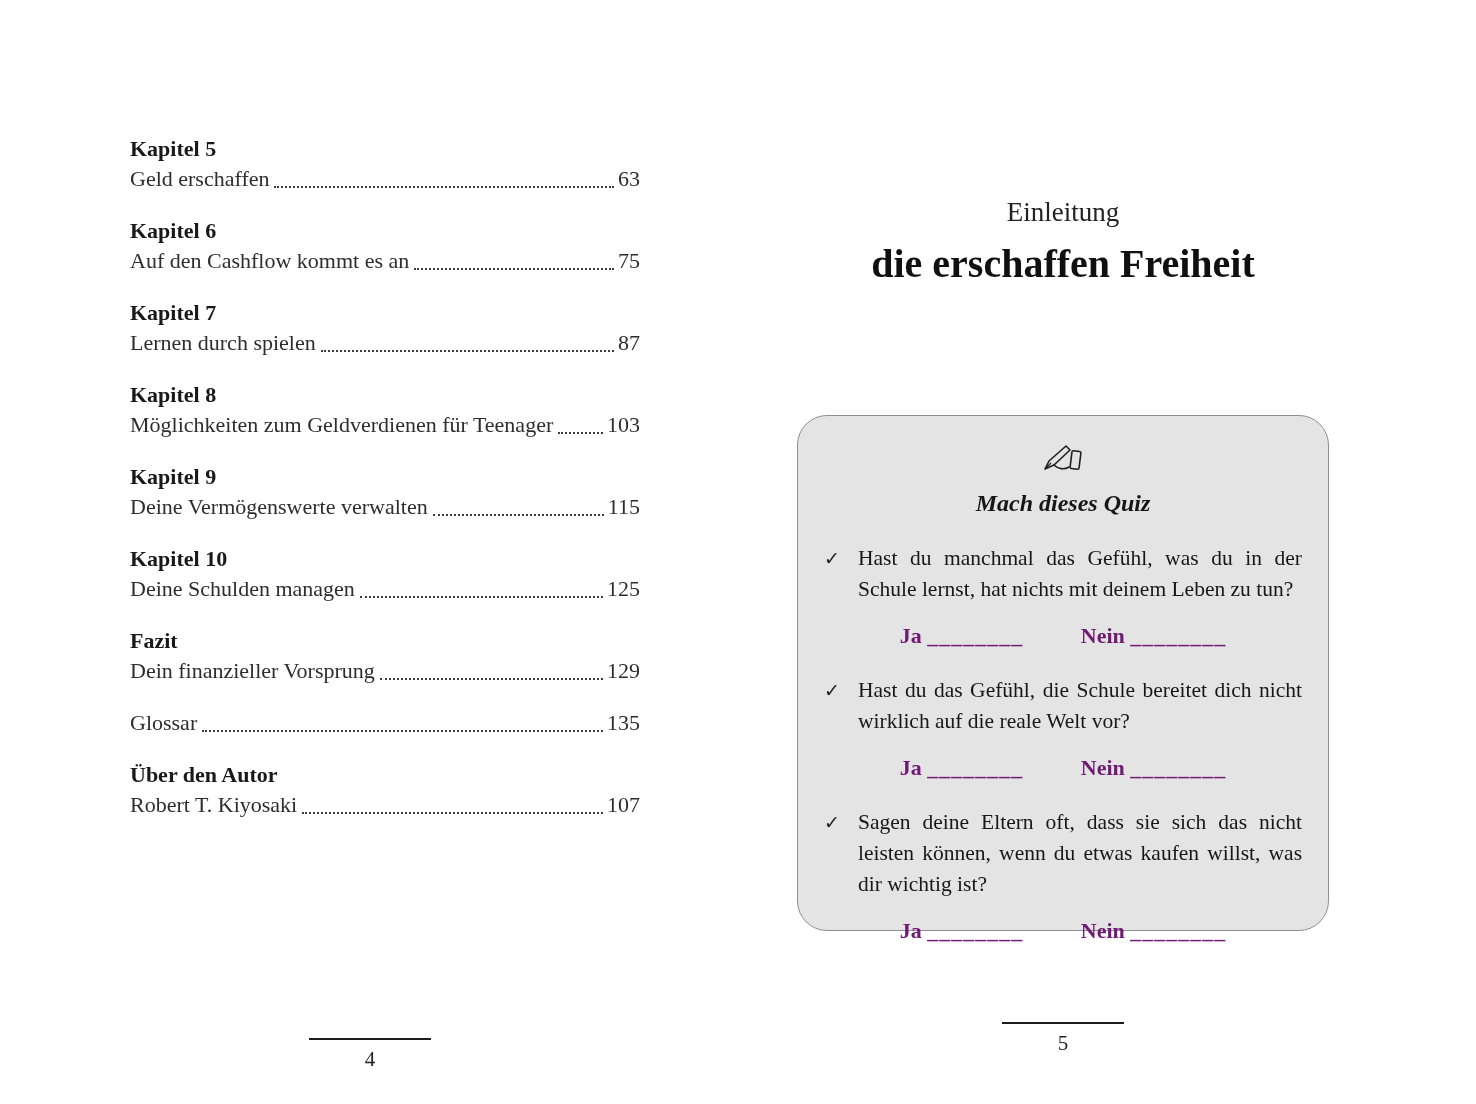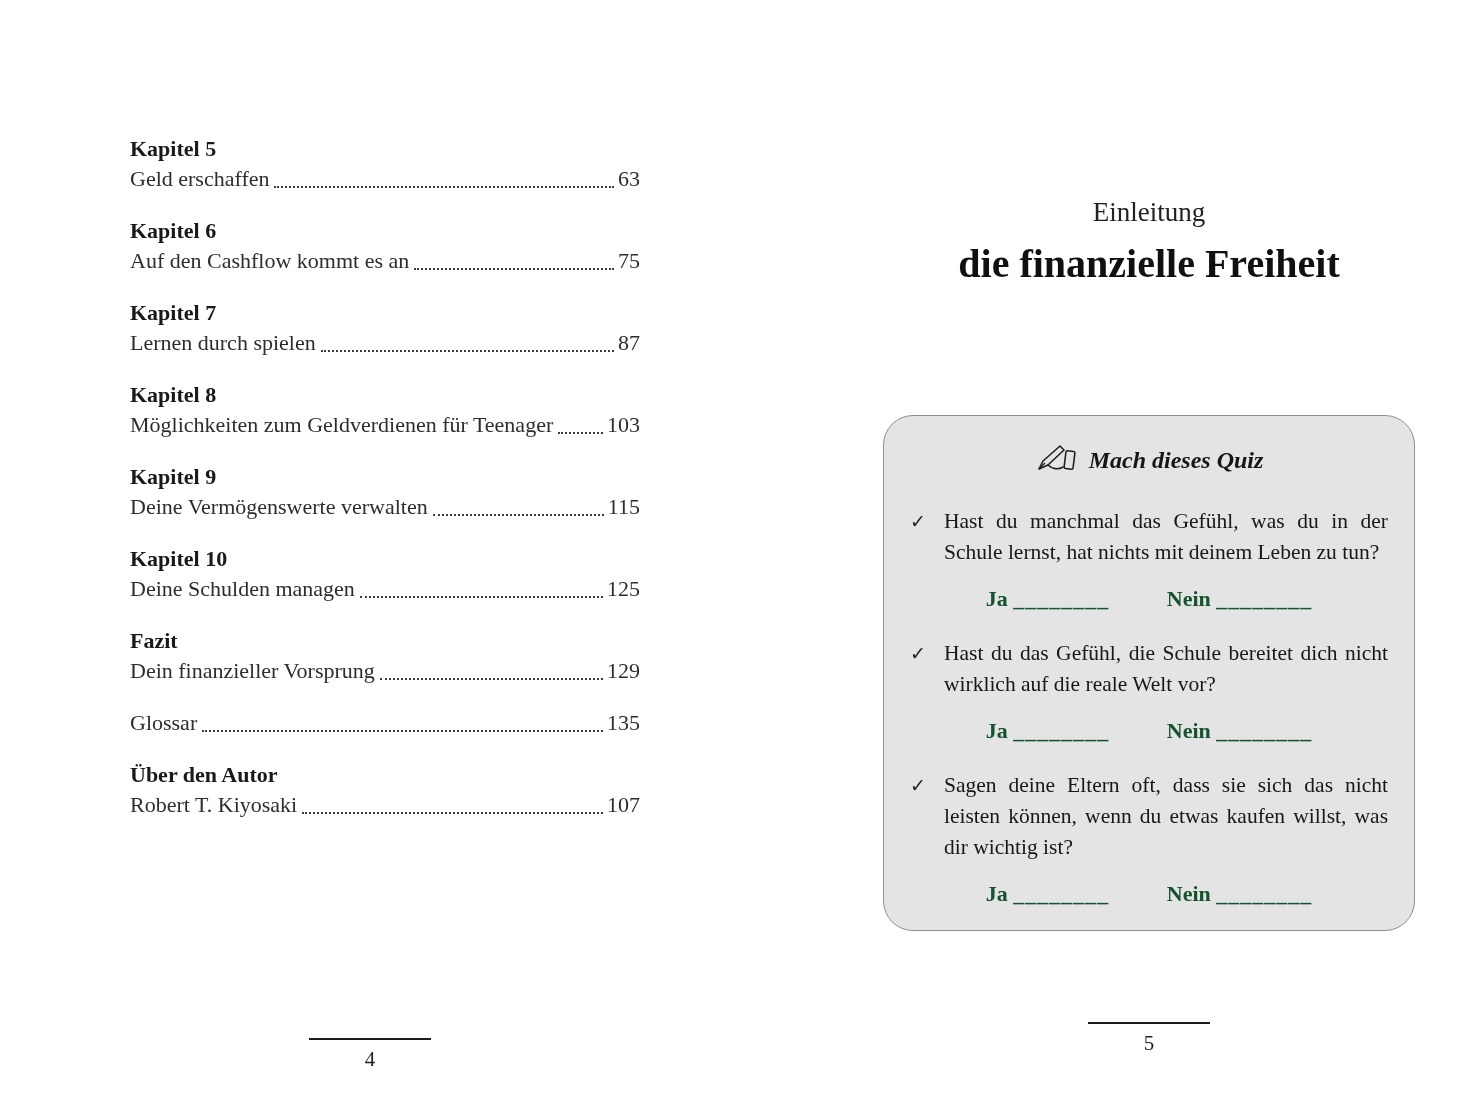--- a/index.html
+++ b/index.html
@@ -17,37 +17,37 @@
   .leader{flex:1 1 auto;min-width:14px;border-bottom:2px dotted #3c3c3c;margin:0 4px 6px 5px;}
   .toc-page{white-space:nowrap;}
 
   .part-block{margin:54px 0 23px 0;}
   .part-label{font-weight:bold;font-size:24px;line-height:30px;color:#4c4c4c;letter-spacing:1px;}
   .part-line{display:flex;align-items:flex-end;font-size:21px;line-height:30px;color:#585858;letter-spacing:2.2px;}
   .part-line .leader{border-bottom-color:#5a5a5a;margin-bottom:7px;}
   .part-page{letter-spacing:0.5px;color:#4f4f4f;}
 
   
-  .page-right{position:absolute;left:883px;top:0;width:532px;height:1104px;}
+  .page-right{position:absolute;left:797px;top:0;width:532px;height:1104px;}
   .kicker{position:absolute;top:196px;left:0;width:100%;text-align:center;
           font-size:27px;line-height:32px;color:#222;}
   .intro-title{position:absolute;top:240px;left:-20px;width:572px;text-align:center;
           font-weight:bold;font-size:40px;line-height:48px;color:#101010;}
 
   .quiz-box{position:absolute;top:415px;left:0;width:532px;height:516px;box-sizing:border-box;
           background:#e4e4e4;border:1.5px solid #8f8f8f;border-radius:30px;
           padding:24px 26px 0 26px;}
   .quiz-header{display:flex;justify-content:center;align-items:center;gap:10px;
-          margin-bottom:26px;font-weight:bold;font-style:italic;font-size:24px;color:#161616;}
+          margin-bottom:26px;font-weight:bold;font-style:italic;font-size:24px;color:#161616;flex-direction:column;}
   .quiz-icon{flex:none;display:inline-block;margin-top:2px;}
   .q-row{display:flex;gap:10px;}
   .check{flex:none;width:24px;font-family:"DejaVu Sans","Liberation Sans",sans-serif;
           font-size:19px;font-weight:bold;color:#222;line-height:31px;}
   .q-text{margin:0;flex:1;text-align:justify;font-size:21.5px;line-height:31px;color:#171717;}
-  .janein{margin:18px 0 26px 0;text-align:center;font-weight:bold;font-size:22px;color:#14532d;}
+  .janein{margin:18px 0 26px 0;text-align:center;font-weight:bold;font-size:22px;color:#701a75;}
   .janein .pair{white-space:nowrap;}
   .janein .pair + .pair{margin-left:52px;}
   .blank{letter-spacing:1px;}
 
   
   .footer{position:absolute;top:1022px;left:0;width:100%;text-align:center;}
   .footer-rule{width:122px;border-top:2px solid #1c1c1c;margin:0 auto 7px auto;height:0;}
   .folio{font-size:21px;color:#222;}
 </style>
 </head>
@@ -145,21 +145,21 @@
       <div class="footer-rule"></div>
       <div class="folio">4</div>
     </div>
   </div>
 
   <div class="page-right">
 
     <div class="kicker">Einleitung</div>
 
     <div class="intro-title">
-      <div>die finanzielle Freiheit</div>
+      <div>die erschaffen Freiheit</div>
     </div>
 
     <div class="quiz-box">
 
       <div class="quiz-header">
         <span class="quiz-icon">
           <svg width="44" height="32" viewBox="0 0 44 32" aria-hidden="true">
             <path d="M4 27 L8 19 L25 4 L29 8 L13 23 Z" fill="none" stroke="#1f1f1f" stroke-width="1.6" stroke-linejoin="round"></path>
             <path d="M4 27 L10 21" fill="none" stroke="#1f1f1f" stroke-width="1.2"></path>
             <path d="M13 23 C17 27 23 28 28 25" fill="none" stroke="#1f1f1f" stroke-width="1.6" stroke-linecap="round"></path>

